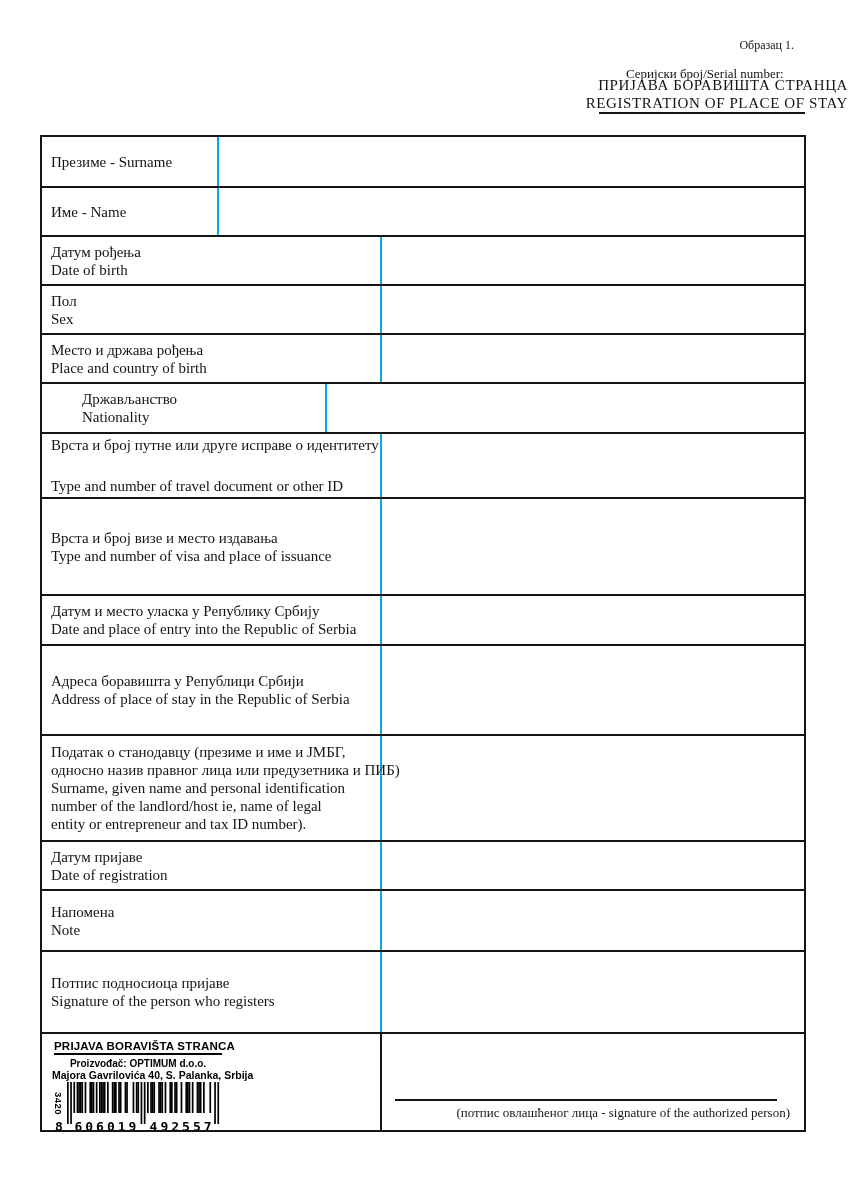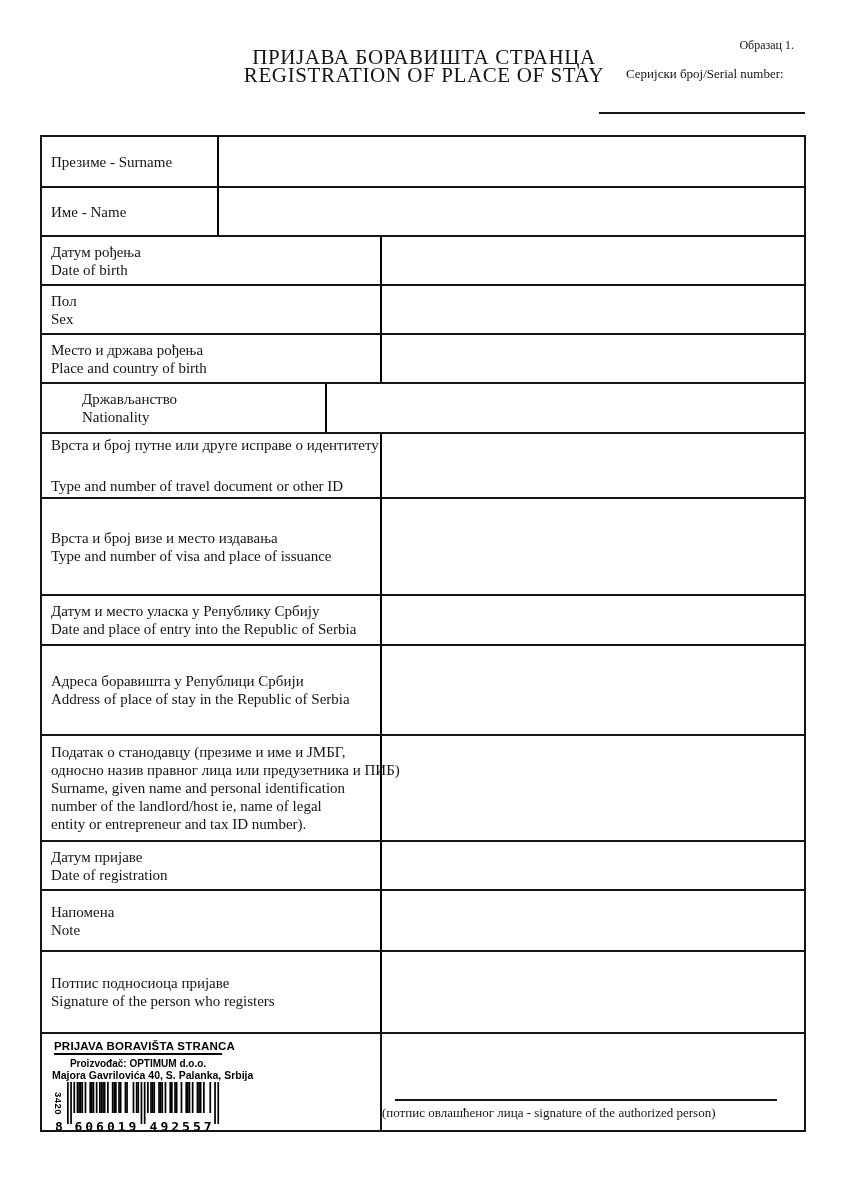--- a/index.html
+++ b/index.html
@@ -3,33 +3,33 @@
 <meta charset="utf-8">
 <style>
   * { margin:0; padding:0; box-sizing:border-box; }
   html,body { background:#fff; }
   body { width:848px; height:1200px; position:relative; overflow:hidden;
          font-family:"Liberation Serif","DejaVu Serif",serif; color:#141414; }
   .page { position:absolute; inset:0; background:#fff; }
 
   
   .form-number { position:absolute; top:38px; right:54px; font-size:12px; }
-  .title-block { position:absolute; top:48px; left:0; right:0; text-align:center;
-                 font-size:21px; line-height:18px; letter-spacing:0.6px; white-space:nowrap; }
+  .title-block { position:absolute; top:76px; left:0; right:0; text-align:right;
+                 font-size:15px; line-height:18px; letter-spacing:0.6px; white-space:nowrap; }
   .serial-label { position:absolute; top:66px; left:626px; font-size:13px; }
   .serial-line { position:absolute; top:112px; left:599px; width:206px;
                  border-top:2px solid #141414; }
 
   
   .form-table { position:absolute; top:135px; left:40px; width:766px;
                 border:2px solid #141414; background:#fff; }
   .frow { display:flex; width:100%; }
   .frow + .frow { border-top:2px solid #141414; }
   .cell { position:relative; }
-  .lab { border-right:2px solid #000000; display:flex; flex-direction:column;
+  .lab { border-right:2px solid #0ea5e9; display:flex; flex-direction:column;
          justify-content:center; padding:2px 4px 2px 9px; }
   .val { flex:1; }
   .ln { font-size:15px; line-height:18px; white-space:nowrap; }
 
   
   .bottom-row { display:flex; height:98px; border-top:2px solid #141414; }
   .mfr-cell { width:340px; border-right:2px solid #141414; padding:6px 0 0 10px; overflow:hidden; }
   .mfr-block { width:172px; font-family:"Liberation Sans","DejaVu Sans",sans-serif;
                font-weight:bold; text-align:center; color:#000; }
   .mfr-title { font-size:11.5px; letter-spacing:0.2px; padding-bottom:1px;
@@ -37,21 +37,21 @@
   .mfr-producer { font-size:10px; margin-top:3px; white-space:nowrap; }
   .mfr-address { font-size:10.5px; white-space:nowrap; }
   .barcode-wrap { position:relative; height:52px; margin-top:1px; width:180px; }
   .barcode-plate { position:absolute; left:12px; top:10px; transform:rotate(90deg);
                    transform-origin:left top; font-family:"Liberation Sans",sans-serif;
                    font-weight:bold; font-size:9.5px; letter-spacing:0.5px; color:#000; }
   .barcode-wrap svg { position:absolute; left:0; top:0; }
 
   .sig-cell { flex:1; position:relative; }
   .sig-line { position:absolute; top:65px; left:13px; right:27px; border-top:2px solid #141414; }
-  .sig-caption { position:absolute; top:71px; left:0; right:14px; text-align:left; font-size:13px; }
+  .sig-caption { position:absolute; top:71px; left:0; right:14px; text-align:right; font-size:13px; }
 </style>
 </head>
 <body>
 
 <div class="page">
 
   <div class="form-number">Образац 1.</div>
 
   <div class="title-block">
     <div>ПРИЈАВА БОРАВИШТА СТРАНЦА</div>

